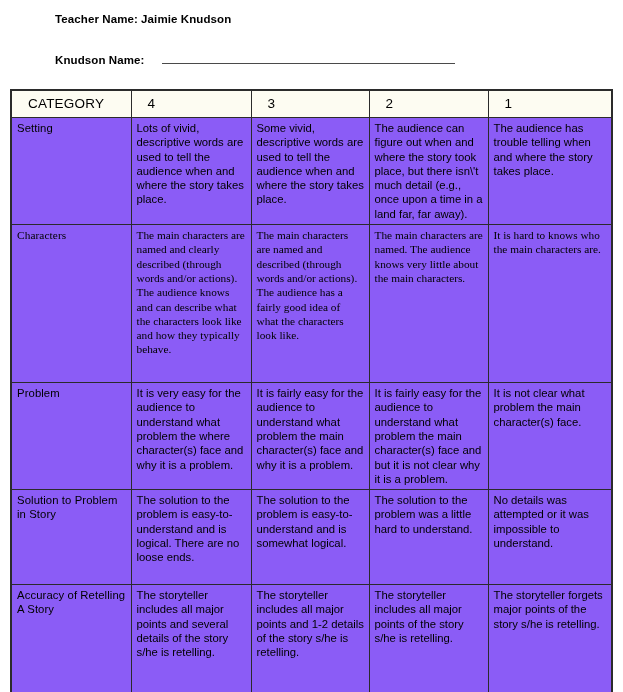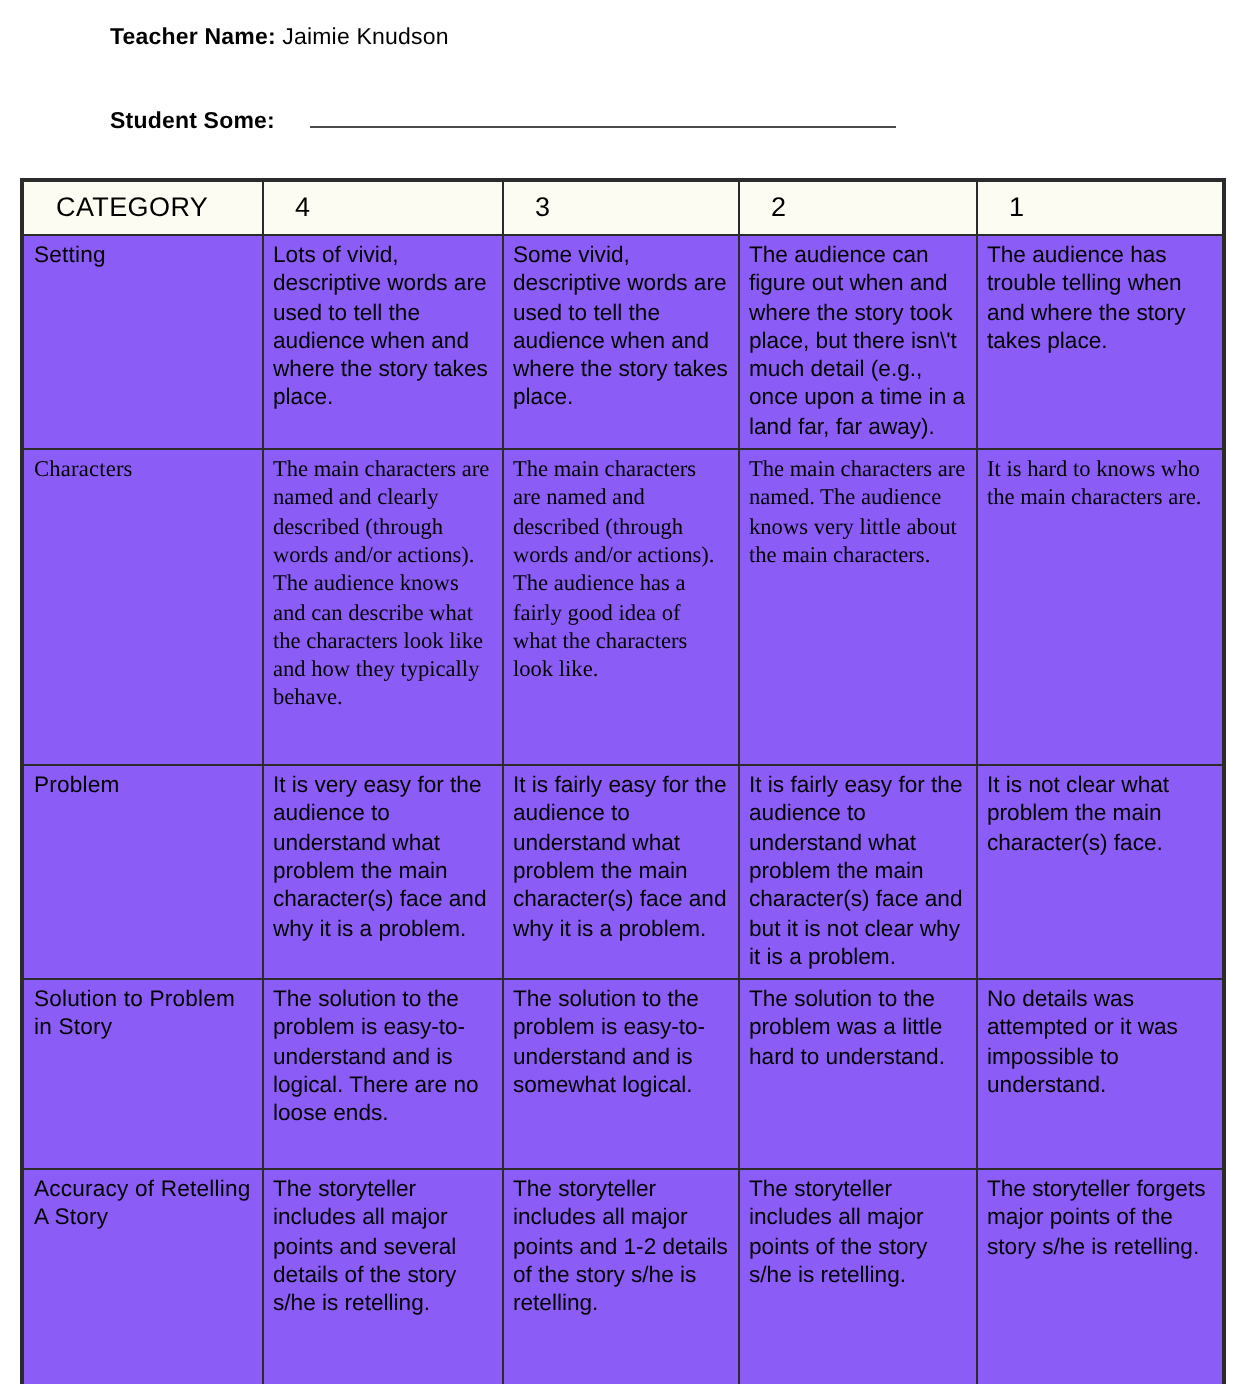--- a/index.html
+++ b/index.html
@@ -34,21 +34,21 @@
     white-space: nowrap;
   }
   .meta-row.teacher { margin-top: 4px; }
   .meta-row.student { margin-top: 27px; }
 
   .meta-label {
     font-weight: bold;
     letter-spacing: 0.1px;
   }
   .meta-value {
-    font-weight: normal;
+    font-weight: bold;
     letter-spacing: 0.1px;
   }
   .blank-line {
     display: inline-block;
     width: 293px;
     border-bottom: 1px solid #4a4a4a;
     height: 10px;
     margin-left: 14px;
     vertical-align: baseline;
   }
@@ -131,21 +131,21 @@
 <body>
 
 <div class="page">
 
   <div class="meta">
     <div class="meta-row teacher">
       <span class="meta-label">Teacher Name:</span>
       <span class="meta-value">Jaimie Knudson</span>
     </div>
     <div class="meta-row student">
-      <span class="meta-label">Student Some:</span>
+      <span class="meta-label">Knudson Name:</span>
       <span class="blank-line"></span>
     </div>
   </div>
 
   <div class="table-wrap">
     <table class="rubric">
       <colgroup>
         <col class="c-cat">
         <col class="c-lvl">
         <col class="c-lvl3">
@@ -171,21 +171,21 @@
         </tr>
         <tr class="r-characters">
           <td class="cat-cell">Characters</td>
           <td class="desc-cell">The main characters are named and clearly described (through words and/or actions). The audience knows and can describe what the characters look like and how they typically behave.</td>
           <td class="desc-cell">The main characters are named and described (through words and/or actions). The audience has a fairly good idea of what the characters look like.</td>
           <td class="desc-cell">The main characters are named. The audience knows very little about the main characters.</td>
           <td class="desc-cell">It is hard to knows who the main characters are.</td>
         </tr>
         <tr class="r-problem">
           <td class="cat-cell">Problem</td>
-          <td class="desc-cell">It is very easy for the audience to understand what problem the main character(s) face and why it is a problem.</td>
+          <td class="desc-cell">It is very easy for the audience to understand what problem the where character(s) face and why it is a problem.</td>
           <td class="desc-cell">It is fairly easy for the audience to understand what problem the main character(s) face and why it is a problem.</td>
           <td class="desc-cell">It is fairly easy for the audience to understand what problem the main character(s) face and but it is not clear why it is a problem.</td>
           <td class="desc-cell">It is not clear what problem the main character(s) face.</td>
         </tr>
         <tr class="r-solution">
           <td class="cat-cell">Solution to Problem in Story</td>
           <td class="desc-cell">The solution to the problem is easy-to-understand and is logical. There are no loose ends.</td>
           <td class="desc-cell">The solution to the problem is easy-to-understand and is somewhat logical.</td>
           <td class="desc-cell">The solution to the problem was a little hard to understand.</td>
           <td class="desc-cell">No details was attempted or it was impossible to understand.</td>

